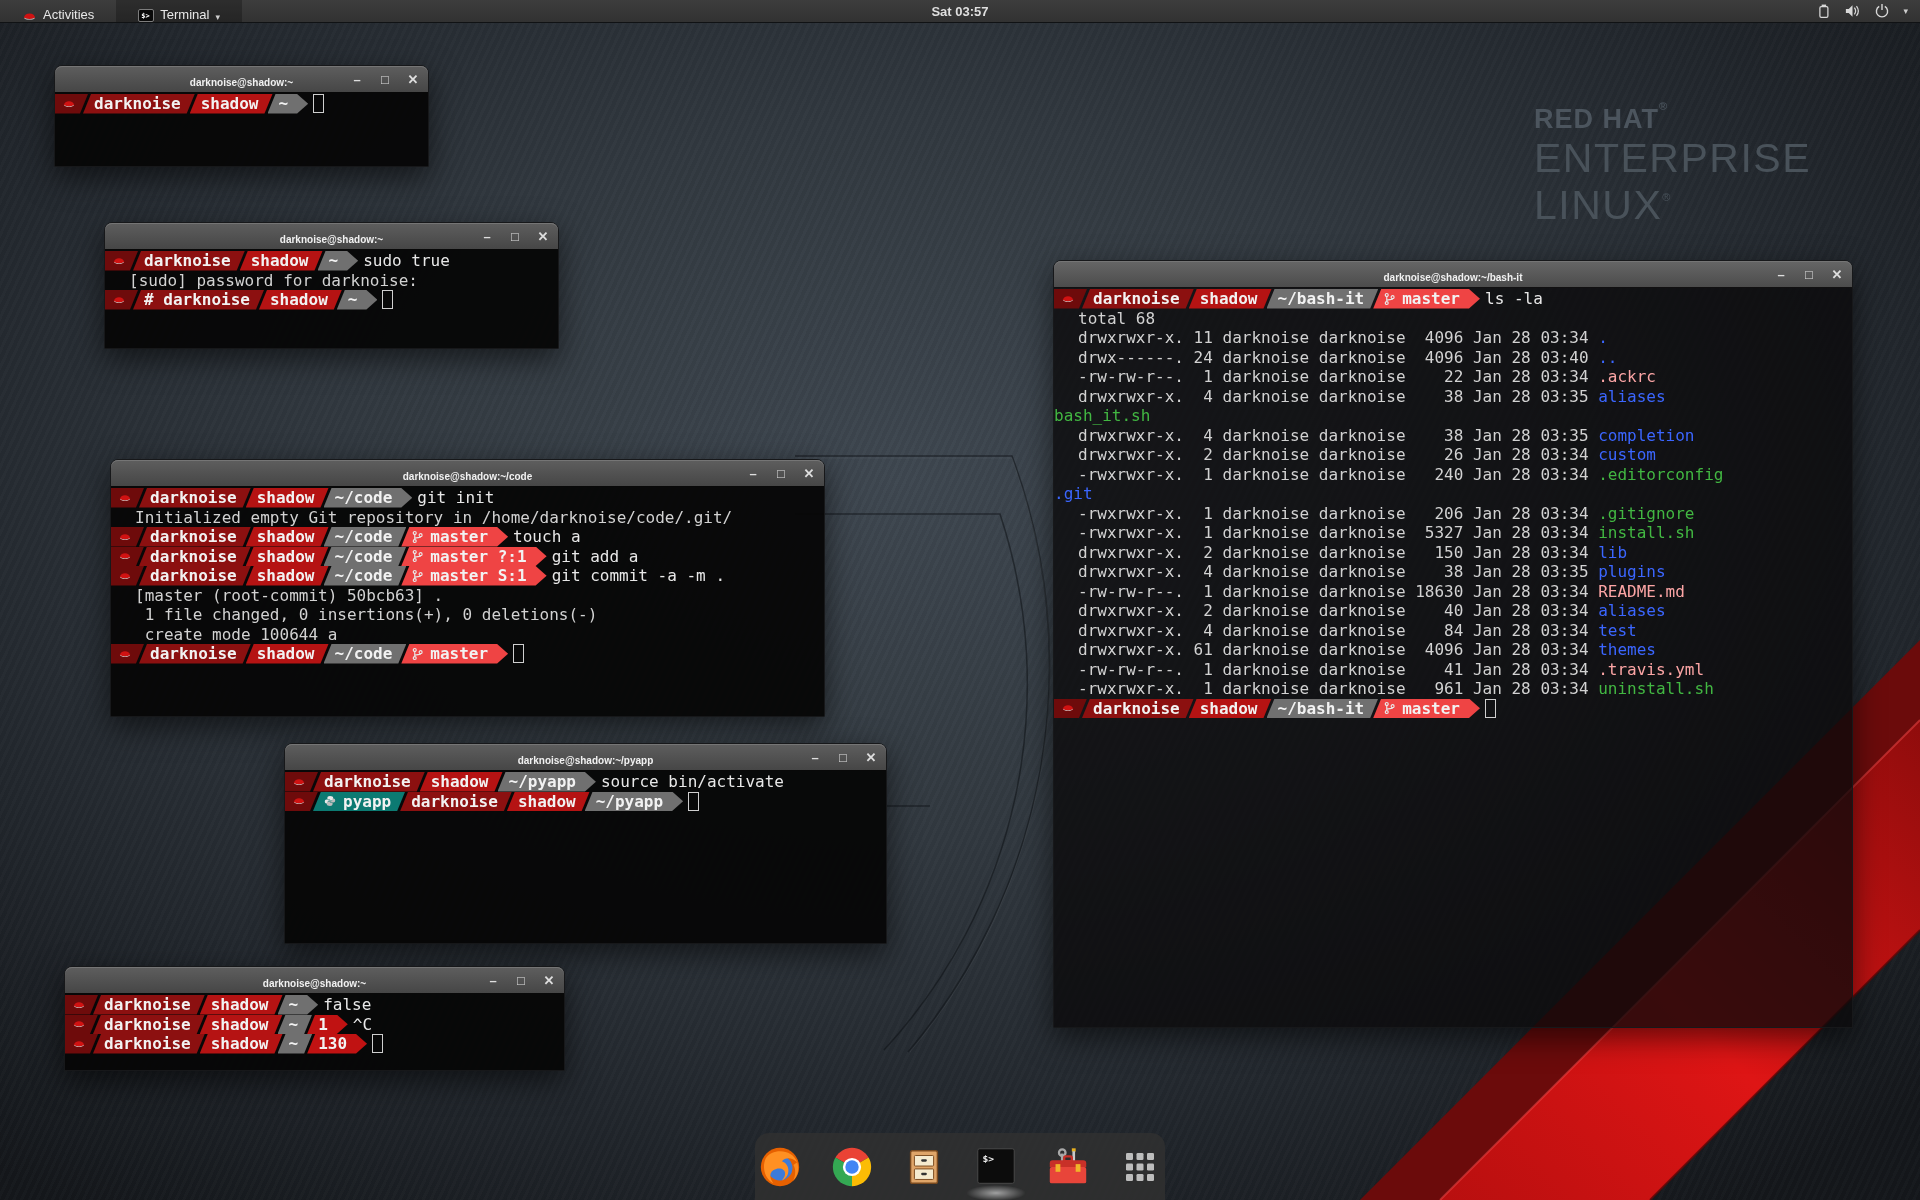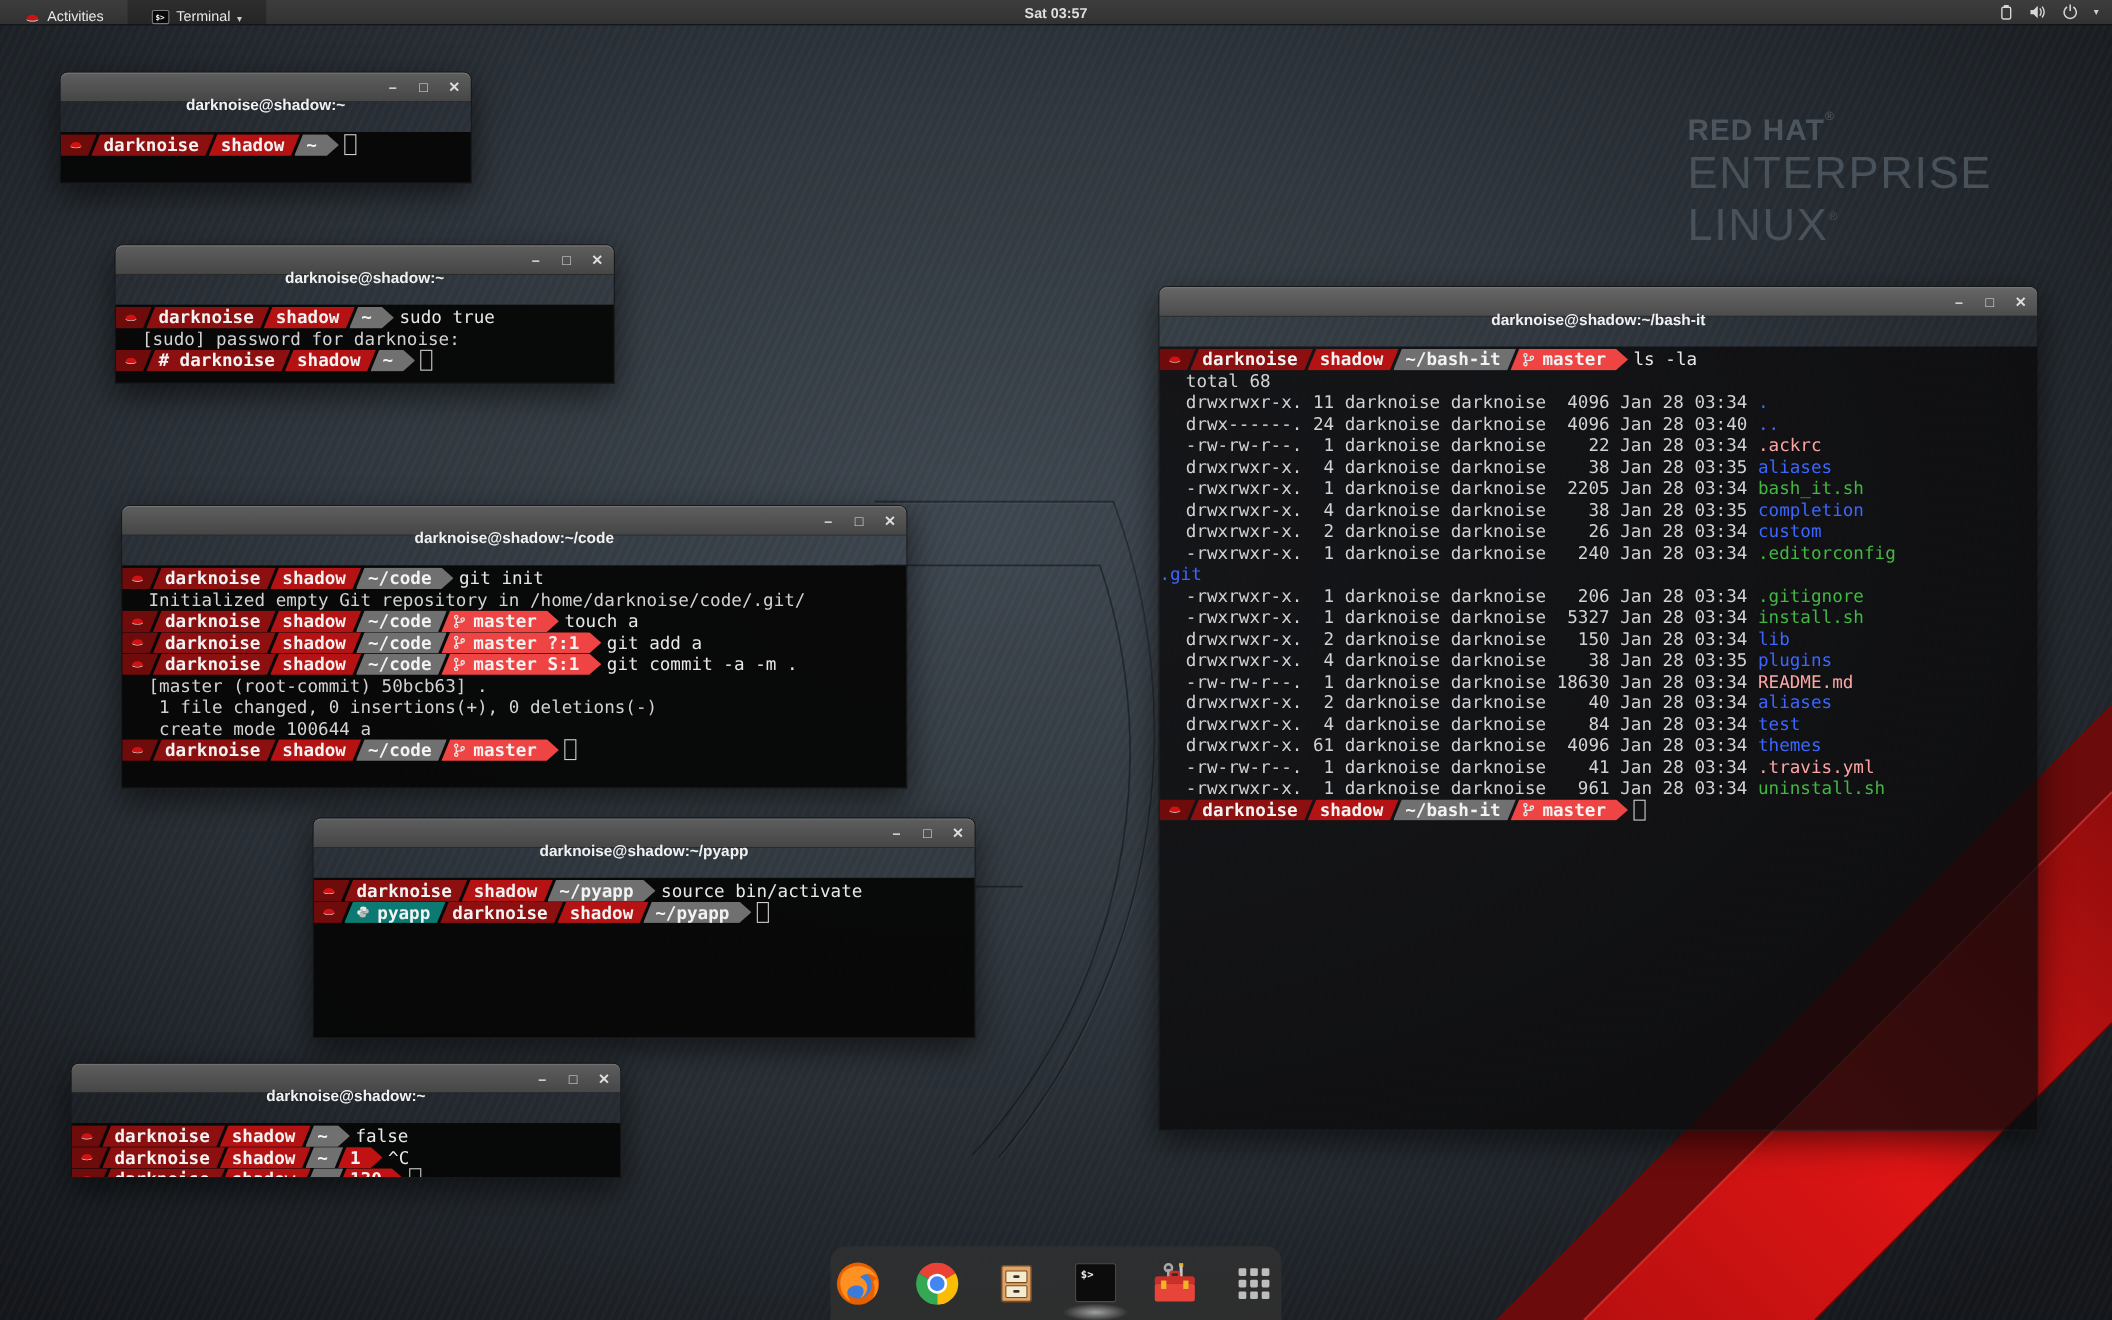--- a/index.html
+++ b/index.html
@@ -27,27 +27,27 @@
   .rhel .l1{font-weight:bold;font-size:27px;letter-spacing:1px;}
   .rhel .l2,.rhel .l3{font-size:41px;letter-spacing:1.5px;font-weight:400;color:#49525a;line-height:1.15;}
   .rhel sup{font-size:11px;vertical-align:18px;}
   
   .twin{position:absolute;z-index:10;border:1px solid #17181a;border-radius:8px 8px 0 0;
     box-shadow:0 10px 30px rgba(0,0,0,.55);}
   .titlebar{height:26px;border-radius:7px 7px 0 0;position:relative;
     background:linear-gradient(#5e5e5e,#464646);border-bottom:1px solid #2a2a2a;
     box-shadow:inset 0 1px 0 #757575;}
   .twin.focused .titlebar{background:linear-gradient(#666,#4c4c4c);}
-  .ttl{position:absolute;left:0;right:0;top:16px;line-height:26px;text-align:center;
-    color:#f1f1f1;font-weight:bold;font-size:14px;pointer-events:none;}
+  .ttl{position:absolute;left:0;right:0;top:4px;line-height:26px;text-align:center;
+    color:#f1f1f1;font-weight:bold;font-size:10px;pointer-events:none;}
   .wbtns{position:absolute;right:8px;top:0;height:26px;display:flex;align-items:center;gap:14px;
     color:#dedede;font-size:13px;font-weight:bold;}
   .wbtn{width:14px;text-align:center;cursor:default;}
   .tbody{position:absolute;left:0;right:0;top:26px;bottom:0;background:rgba(6,6,6,.95);
-    font:16px/19.5px "DejaVu Sans Mono",monospace;overflow:hidden;padding-top:2px;margin-top:28px;}
+    font:16px/19.5px "DejaVu Sans Mono",monospace;overflow:hidden;padding-top:2px;}
   .twin.glass .tbody{background:rgba(10,9,10,.78);}
   .line{height:19.5px;white-space:nowrap;display:flex;align-items:stretch;}
   .out{white-space:pre;color:#d2d2d2;padding-left:24px;}
   .fname.dir{color:#3b66ff;}  .fname.exec{color:#42b742;}  .fname.plain{color:#fca5a5;}
   .seg{display:inline-flex;align-items:center;padding:0 14px 0 11px;margin-right:-5px;
     font-weight:bold;color:#f2f2f2;clip-path:polygon(8px 0,100% 0,calc(100% - 8px) 100%,0 100%);}
   .seg-hat{padding:0 12px 0 7px;clip-path:polygon(0 0,100% 0,calc(100% - 8px) 100%,0 100%);background:#6e0b0b;}
   .seg-user{background:#8c1010;}
   .seg-host{background:#b51313;}
   .seg-path{background:#707070;}
@@ -449,21 +449,20 @@
       </div>
       <div class="line">
         <span class="out">-rw-rw-r--.  1 darknoise darknoise    22 Jan 28 03:34 </span>
         <span class="fname plain">.ackrc</span>
       </div>
       <div class="line">
         <span class="out">drwxrwxr-x.  4 darknoise darknoise    38 Jan 28 03:35 </span>
         <span class="fname dir">aliases</span>
       </div>
       <div class="line">
-        <span class="out">-rwxrwxr-x.  1 darknoise darknoise  2205 Jan 28 03:34 </span>
         <span class="fname exec">bash_it.sh</span>
       </div>
       <div class="line">
         <span class="out">drwxrwxr-x.  4 darknoise darknoise    38 Jan 28 03:35 </span>
         <span class="fname dir">completion</span>
       </div>
       <div class="line">
         <span class="out">drwxrwxr-x.  2 darknoise darknoise    26 Jan 28 03:34 </span>
         <span class="fname dir">custom</span>
       </div>

